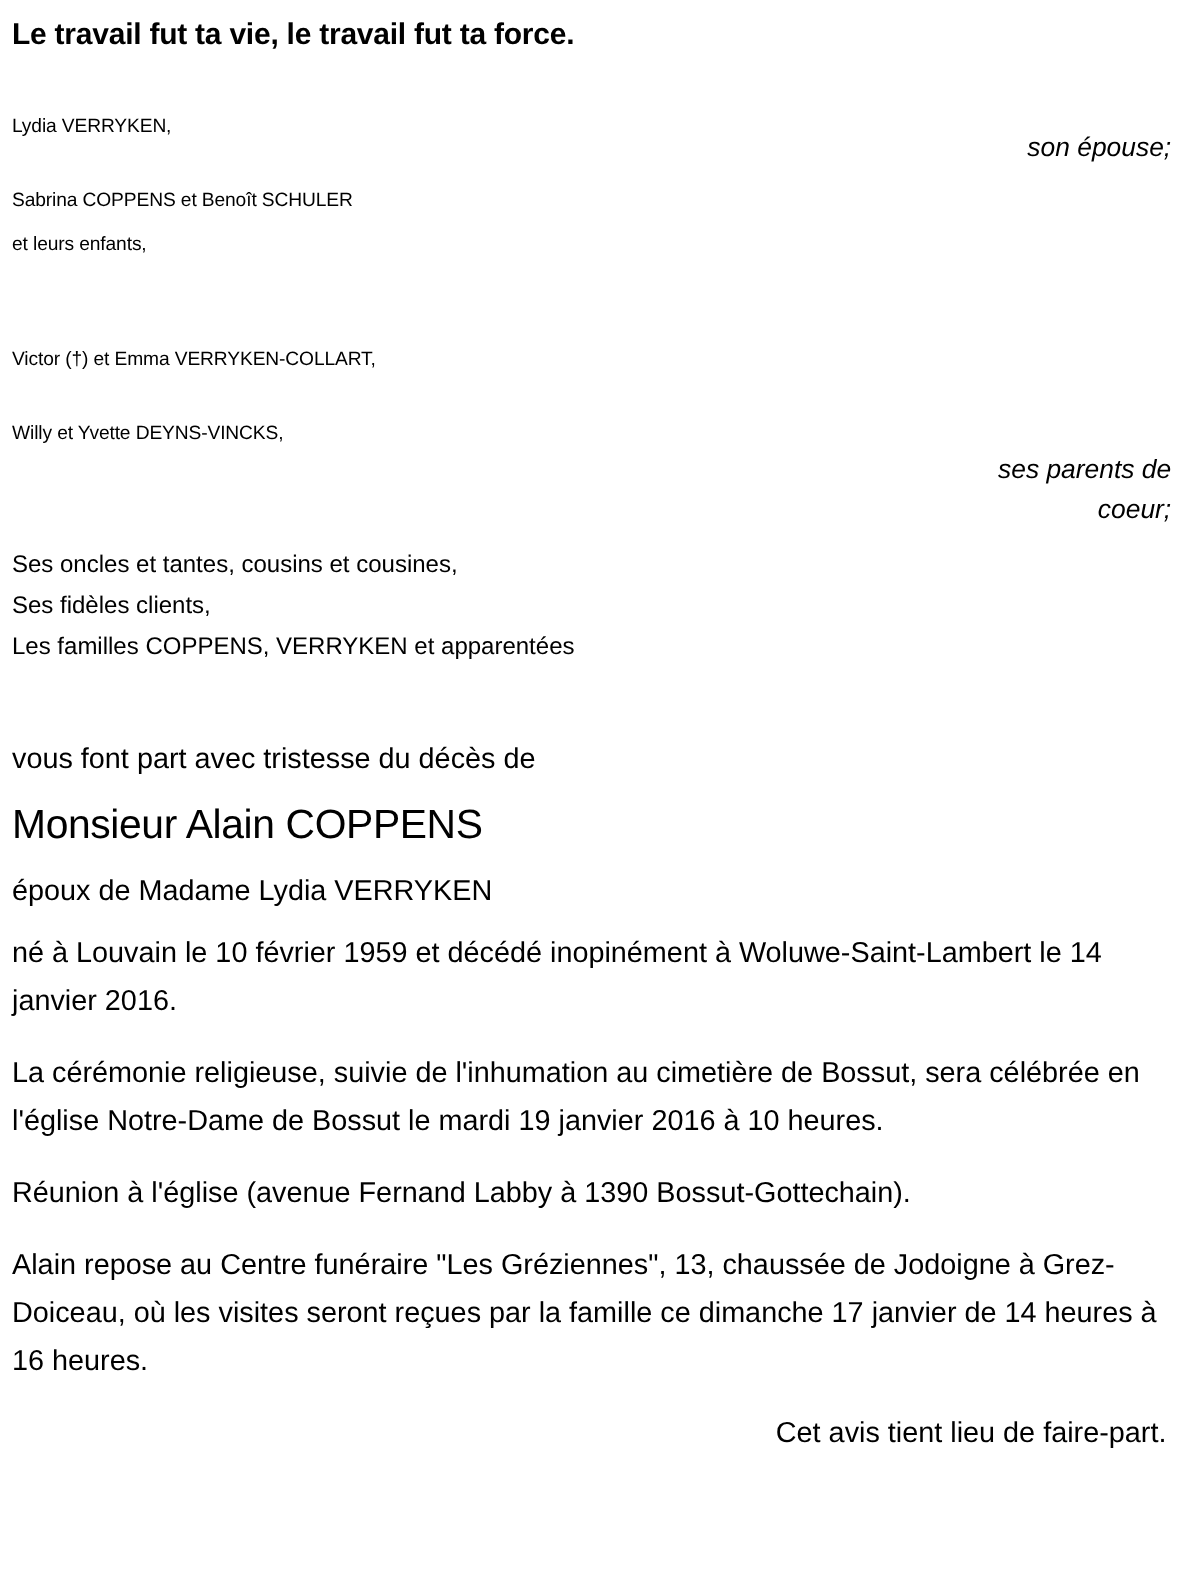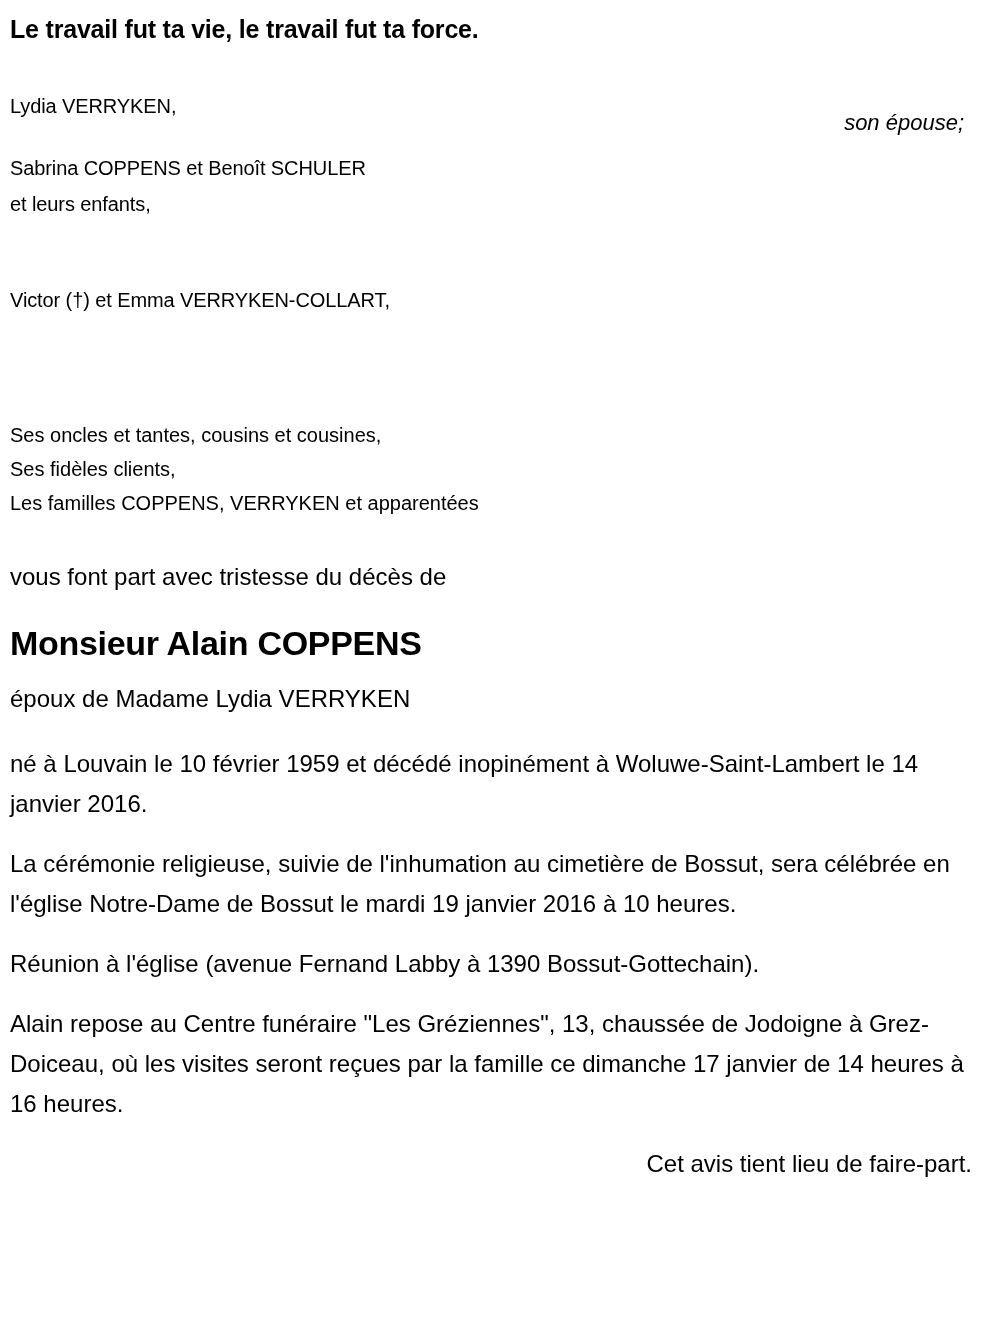--- a/index.html
+++ b/index.html
@@ -9,21 +9,21 @@
   }
   body {
     font-family: "Liberation Sans", "DejaVu Sans", sans-serif;
     color: #000000;
   }
   .page {
     position: relative;
     width: 1000px;
     height: 1318px;
     box-sizing: border-box;
-    padding: 14px 24px 0 10px;
+    padding: 14px 12px 0 10px;
     background: #ffffff;
     overflow: hidden;
   }
 
   
   .motto {
     font-weight: bold;
     font-size: 25px;
     line-height: 30px;
     letter-spacing: -0.2px;
@@ -34,21 +34,21 @@
   
   .family-block {
     margin-top: 44px;
     position: relative;
   }
   .fam-group {
     position: relative;
     display: block;
   }
   .names {
-    font-size: 20px;
+    font-size: 16px;
     line-height: 36px;
     letter-spacing: -0.1px;
     white-space: pre-wrap;
     max-width: 720px;
   }
   .relation {
     position: absolute;
     right: 12px;
     width: 420px;
     text-align: right;
@@ -65,41 +65,41 @@
     font-size: 20px;
     line-height: 34px;
     white-space: pre-wrap;
     margin-top: 6px;
   }
 
   
   .announce {
     font-size: 24px;
     line-height: 34px;
-    margin-top: 40px;
+    margin-top: 60px;
   }
 
   
   .deceased-name {
-    font-weight: bold;
+    font-weight: normal;
     font-size: 34px;
     line-height: 42px;
     letter-spacing: -0.3px;
-    margin-top: 28px;
+    margin-top: 16px;
   }
 
   .spouse-of {
     font-size: 24px;
     line-height: 34px;
     margin-top: 18px;
   }
 
   
   .details {
-    margin-top: 28px;
+    margin-top: 15px;
   }
   .details p {
     font-size: 24px;
     line-height: 40px;
     margin: 0 0 20px 0;
     max-width: 962px;
   }
   .details p:last-child {
     margin-bottom: 0;
     text-align: right;
@@ -128,20 +128,25 @@
 
     <div class="gap-lg"></div>
     <div class="gap-md"></div>
 
     <div class="fam-group">
       <div class="names">Victor (†) et Emma VERRYKEN-COLLART,</div>
     </div>
 
     <div class="gap-md"></div>
 
+    <div class="fam-group">
+      <div class="names">Willy et Yvette DEYNS-VINCKS,</div>
+      <div class="relation" style="top: 30px;">ses parents de
+coeur;</div>
+    </div>
 
     <div class="gap-lg"></div>
     <div class="gap-lg"></div>
 
     <div class="relatives">Ses oncles et tantes, cousins et cousines,
 Ses fidèles clients,
 Les familles COPPENS, VERRYKEN et apparentées</div>
   </div>
 
   <div class="announce">vous font part avec tristesse du décès de</div>

